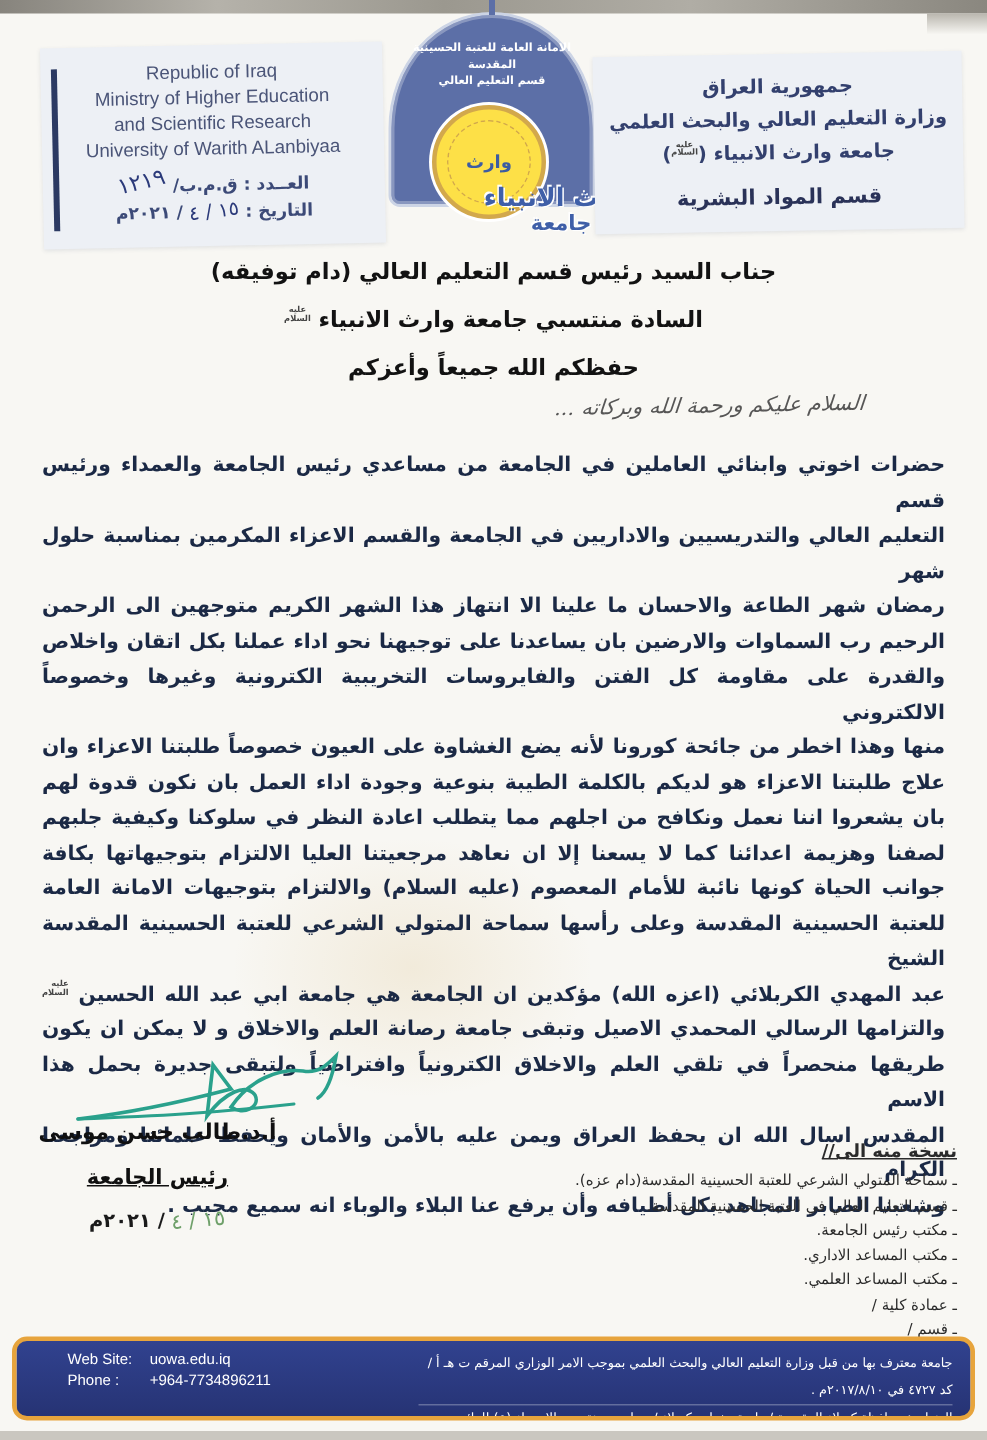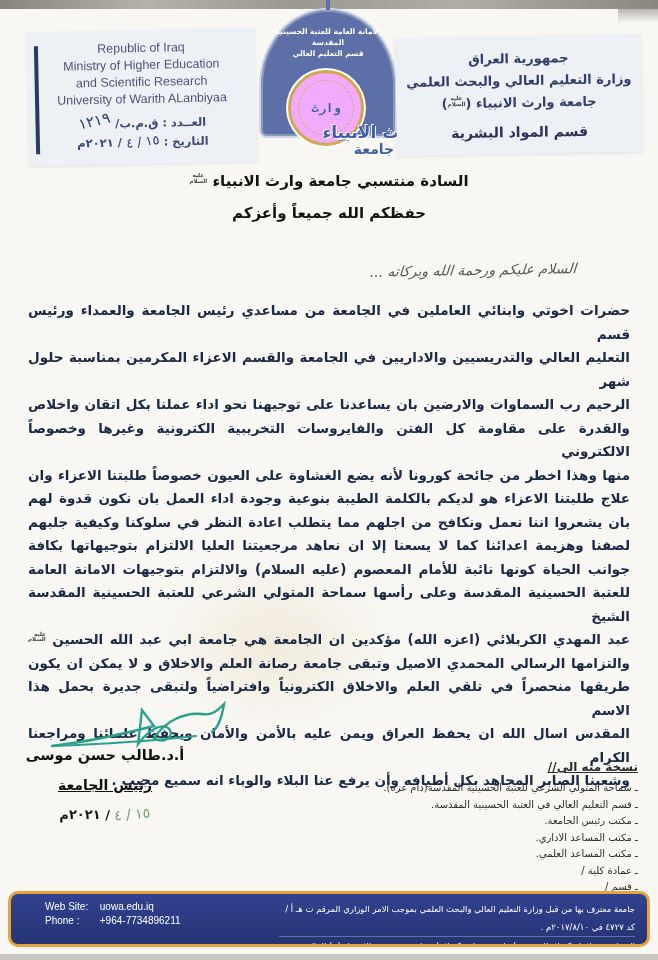--- a/index.html
+++ b/index.html
@@ -50,23 +50,23 @@
     border-radius:52% 52% 8px 8px / 62% 62% 8px 8px;
     box-shadow:inset 0 0 0 2px rgba(255,255,255,0.28);
   }
   .dome::before {
     content:""; position:absolute; top:-12px; left:50%; margin-left:-2px;
     width:4px; height:12px; background:#5c6fa7;
   }
   .dome-txt { position:relative; margin-top:16px; color:#fff; font-size:7.5px; font-weight:bold; text-align:center; line-height:11px; direction:rtl; }
   .seal {
     position:absolute; left:50%; top:66px; transform:translateX(-50%);
-    width:70px; height:70px; background:#f0abfc; border:3px solid #d2a84c;
+    width:70px; height:70px; background:#fde047; border:3px solid #d2a84c;
     border-radius:50%; box-shadow:0 0 0 2px #fff;
-    display:flex; align-items:center; justify-content:center;font-family:Liberation Mono, monospace;
+    display:flex; align-items:center; justify-content:center;
   }
   .seal-inner {
     width:54px; height:54px; border:1px dashed #d2a84c; border-radius:50%;
     display:flex; align-items:center; justify-content:center;
     color:#3c5ca2; font-weight:bold; font-size:12px;
   }
   .callig {
     position:absolute; left:50%; top:120px; transform:translateX(-50%);
     color:#3f5fa8; font-weight:bold; text-align:center; line-height:1.0;
     text-shadow:1px 1px 0 #ffffff, -1px -1px 0 #ffffff; white-space:nowrap;
@@ -175,34 +175,36 @@
     <div class="l">جمهورية العراق</div>
     <div class="l">وزارة التعليم العالي والبحث العلمي</div>
     <div class="l">
       <span>جامعة وارث الانبياء</span>
       <span>(</span><span class="hon"><span>عليه</span><br><span>السلام</span></span><span>)</span>
     </div>
     <div class="l l4">قسم المواد البشرية</div>
   </div>
 
   <div class="salutation">
+    <div class="s">جناب السيد رئيس قسم التعليم العالي (دام توفيقه)</div>
     <div class="s">
       <span>السادة منتسبي جامعة وارث الانبياء</span>
       <span class="hon"><span>عليه</span><br><span>السلام</span></span>
     </div>
     <div class="s">حفظكم الله جميعاً وأعزكم</div>
   </div>
 
   <div class="greeting">السلام عليكم ورحمة الله وبركاته ...</div>
 
   <div class="watermark"></div>
 
   <div class="letter-body">
     <div class="bline">حضرات اخوتي وابنائي العاملين في الجامعة من مساعدي رئيس الجامعة والعمداء ورئيس قسم</div>
     <div class="bline">التعليم العالي والتدريسيين والاداريين في الجامعة والقسم الاعزاء المكرمين بمناسبة حلول شهر</div>
+    <div class="bline">رمضان شهر الطاعة والاحسان ما علينا الا انتهاز هذا الشهر الكريم متوجهين الى الرحمن</div>
     <div class="bline">الرحيم رب السماوات والارضين بان يساعدنا على توجيهنا نحو اداء عملنا بكل اتقان واخلاص</div>
     <div class="bline">والقدرة على مقاومة كل الفتن والفايروسات التخريبية الكترونية وغيرها وخصوصاً الالكتروني</div>
     <div class="bline">منها وهذا اخطر من جائحة كورونا لأنه يضع الغشاوة على العيون خصوصاً طلبتنا الاعزاء وان</div>
     <div class="bline">علاج طلبتنا الاعزاء هو لديكم بالكلمة الطيبة بنوعية وجودة اداء العمل بان نكون قدوة لهم</div>
     <div class="bline">بان يشعروا اننا نعمل ونكافح من اجلهم مما يتطلب اعادة النظر في سلوكنا وكيفية جلبهم</div>
     <div class="bline">لصفنا وهزيمة اعدائنا كما لا يسعنا إلا ان نعاهد مرجعيتنا العليا الالتزام بتوجيهاتها بكافة</div>
     <div class="bline">جوانب الحياة كونها نائبة للأمام المعصوم (عليه السلام) والالتزام بتوجيهات الامانة العامة</div>
     <div class="bline">للعتبة الحسينية المقدسة وعلى رأسها سماحة المتولي الشرعي للعتبة الحسينية المقدسة الشيخ</div>
     <div class="bline">
       <span>عبد المهدي الكربلائي (اعزه الله) مؤكدين ان الجامعة هي جامعة ابي عبد الله الحسين</span>

